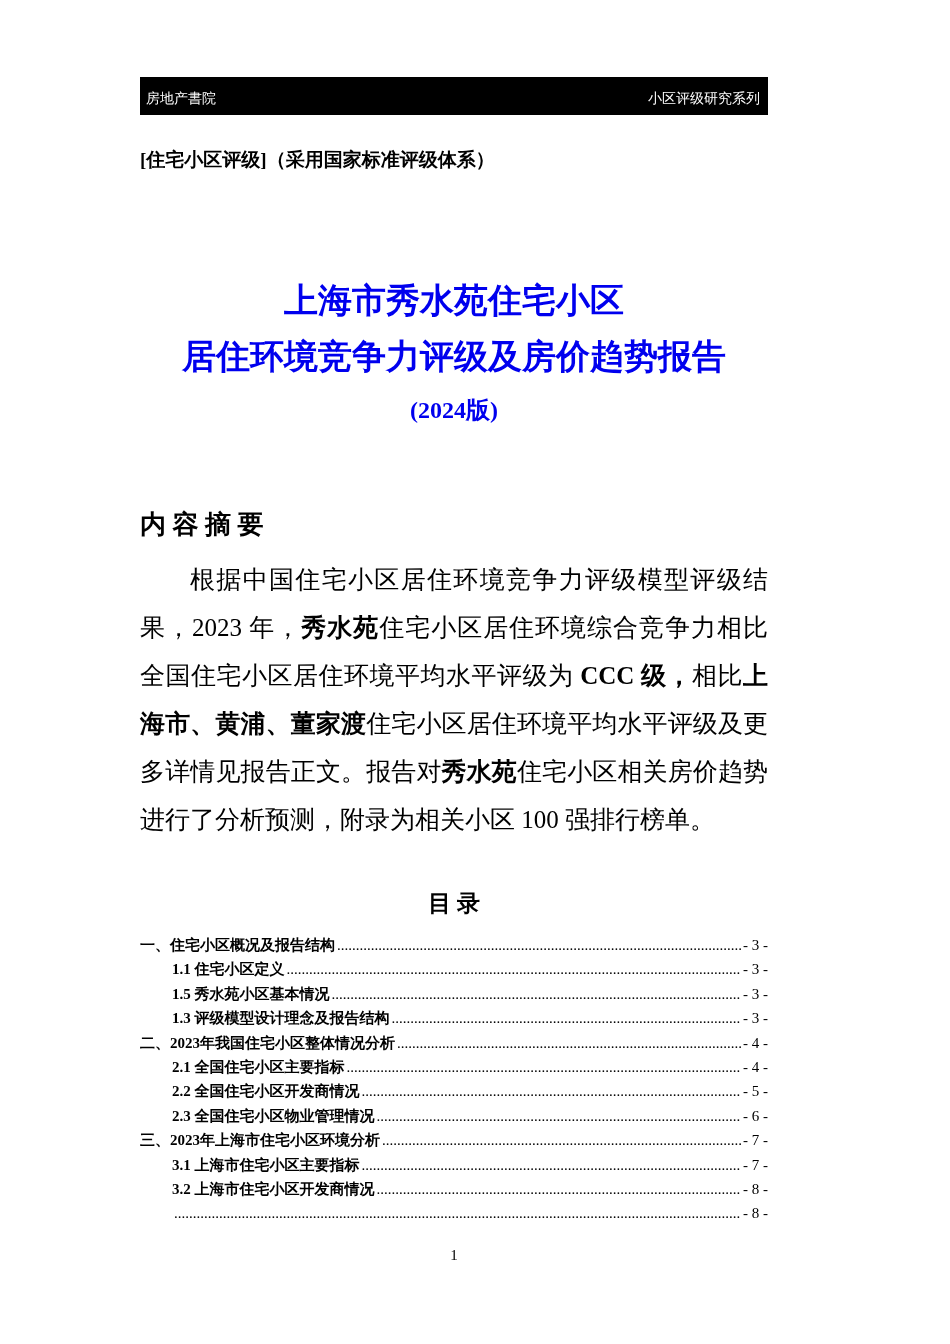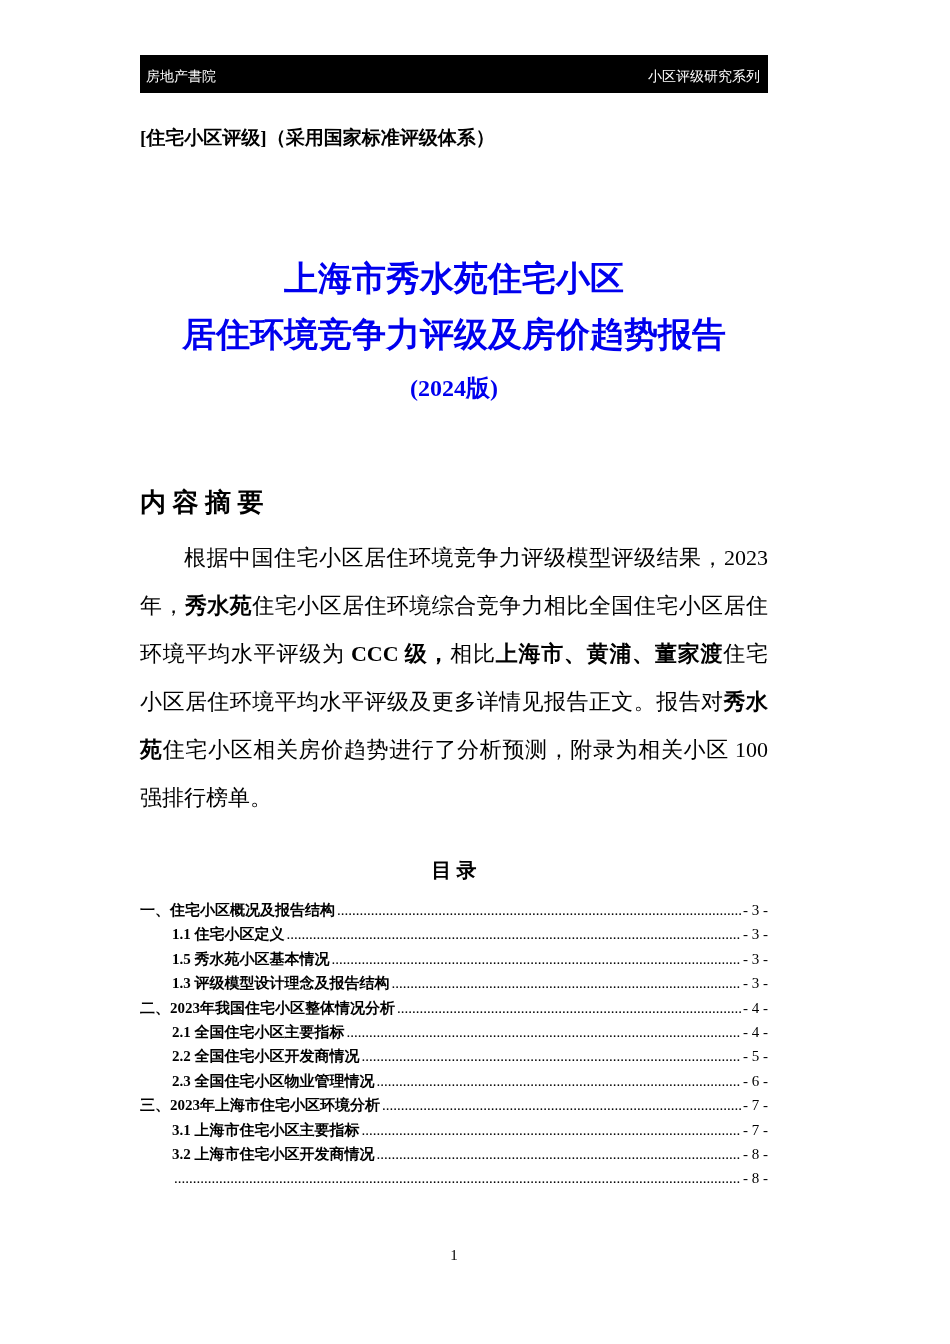--- a/index.html
+++ b/index.html
@@ -6,21 +6,21 @@
   html, body { background: #ffffff; }
   body {
     width: 950px; height: 1344px;
     font-family: "Liberation Serif", "DejaVu Serif", serif;
     color: #000;
     overflow: hidden;
   }
   .page {
     position: relative;
     width: 908px; height: 1344px;
-    padding: 55px 140px 0 140px;
+    padding: 77px 140px 0 140px;
   }
   
   .header-bar {
     height: 38px;
     background: #000000;
     color: #ffffff;
     display: flex;
     justify-content: space-between;
     align-items: flex-end;
     padding: 0 8px 7px 6px;
@@ -48,31 +48,31 @@
     color: #0000EE;
   }
   
   .abstract-heading {
     margin-top: 82px;
     font-size: 26px;
     font-weight: bold;
   }
   .abstract-text {
     margin-top: 14px;
-    font-size: 22px;
+    font-size: 25px;
     line-height: 48px;
     text-align: justify;
     text-indent: 2em;
   }
   .abstract-text .seg-bold { font-weight: bold; }
   
   .toc-heading {
-    margin-top: 35px;
+    margin-top: 44px;
     text-align: center;
-    font-size: 20px;
+    font-size: 23px;
     font-weight: bold;
   }
   .toc { margin-top: 14px; }
   .toc-row {
     display: flex;
     align-items: center;
     font-size: 15px;
     line-height: 24.4px;
     font-weight: bold;
     cursor: pointer;

